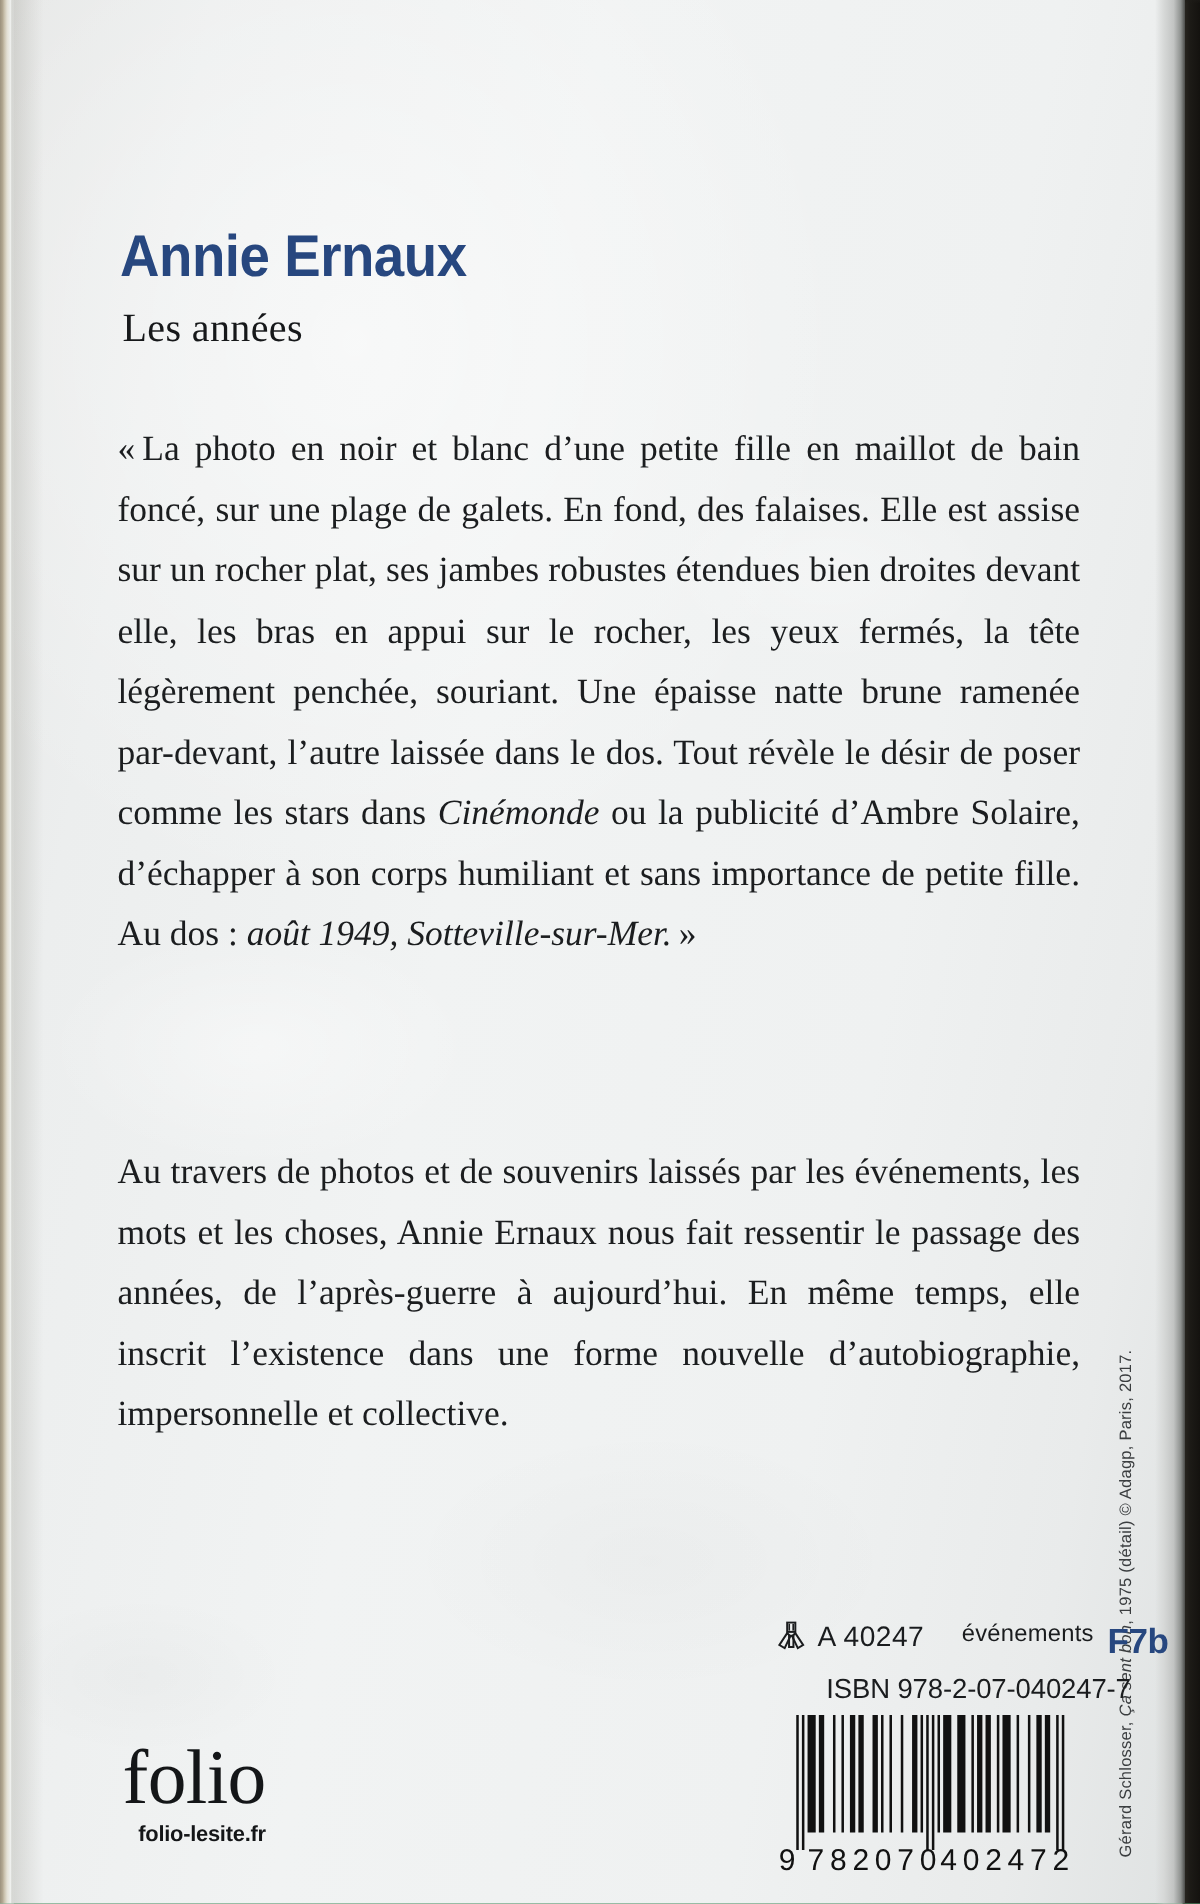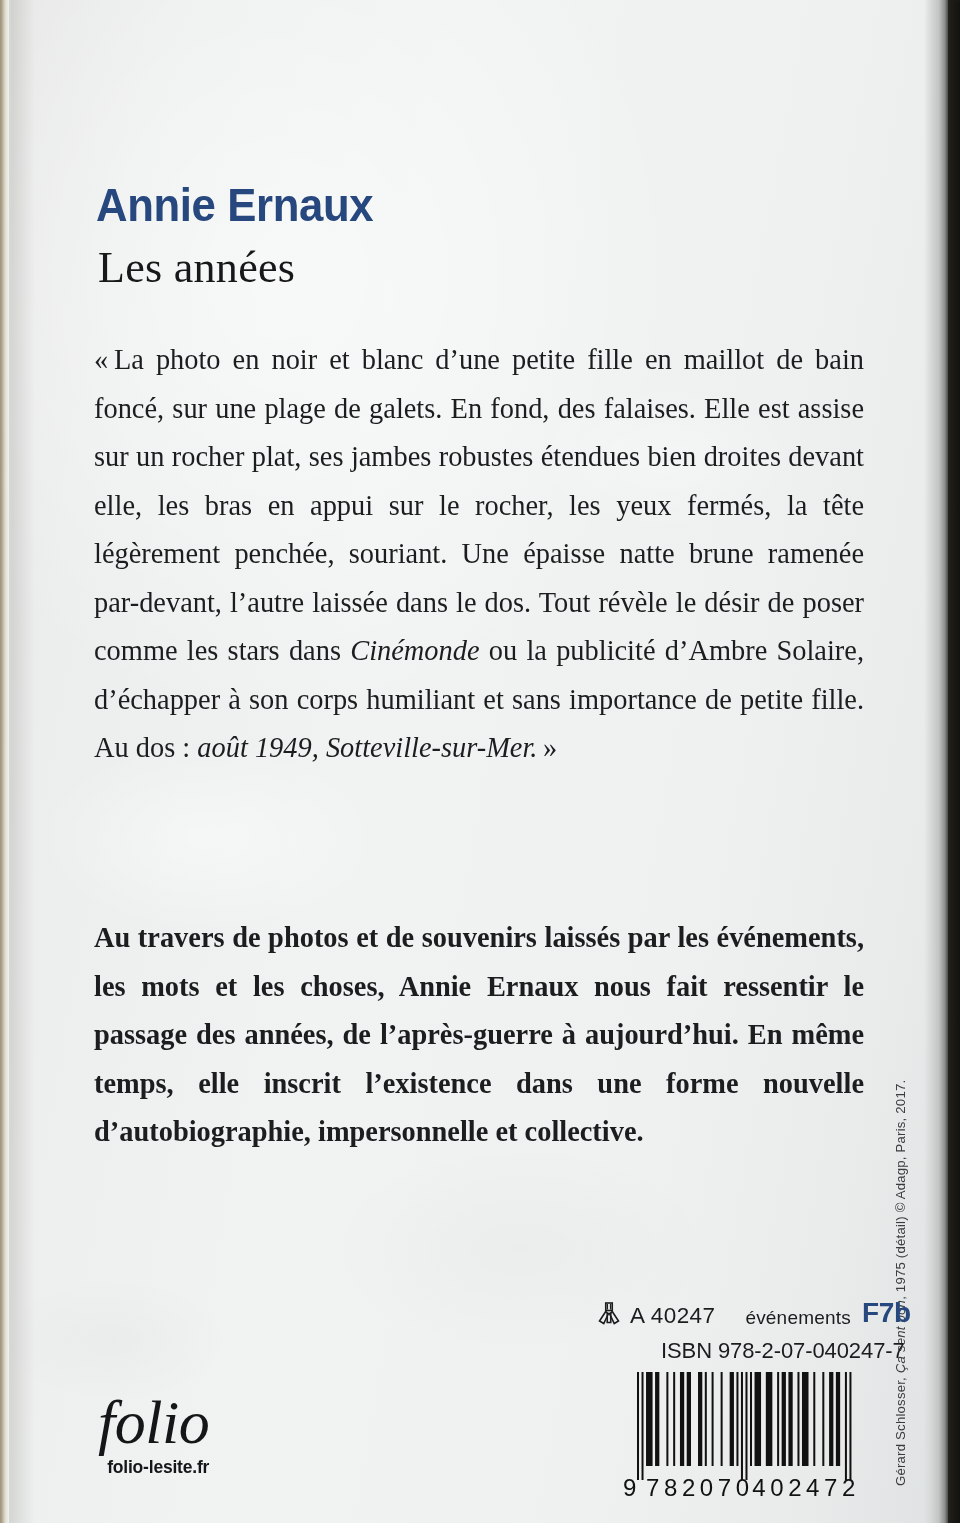--- a/index.html
+++ b/index.html
@@ -85,40 +85,40 @@
     letter-spacing: -0.4px;
     color: #27477f;
     line-height: 1;
     transform: scaleX(0.93);
     transform-origin: left center;
   }
   #title {
     position: absolute;
     left: 98px; top: 246px;
     font-family: "Liberation Serif", serif;
-    font-size: 44px;
+    font-size: 32px;
     color: #16181a;
     line-height: 1;
     letter-spacing: 0.3px;
   }
 
   .body-text {
     position: absolute;
     left: 94px;
     width: 770px;
     font-family: "Liberation Serif", serif;
     font-size: 28.4px;
     line-height: 48.5px;
     color: #1b1d1f;
     text-align: justify;
     text-justify: inter-word;
     hyphens: none;
   }
   #quote  { top: 336px; }
-  #blurb  { top: 914px; font-weight: bold; }
+  #blurb  { top: 914px; }
   .body-text i { }
 
   
   #credit {
     position: absolute;
     left: 893px;
     top: 1016px;
     width: 470px;
     transform-origin: 0 0;
     transform: rotate(-90deg) translate(-100%, 0);
@@ -134,39 +134,38 @@
   #folio-logo {
     position: absolute;
     left: 98px; top: 1392px;
   }
   #folio-word {
     font-family: "Liberation Serif", serif;
     font-size: 62px;
     line-height: 0.98;
     color: #141618;
     letter-spacing: -0.5px;
-    font-style: italic;
   }
   #folio-url {
     margin-top: 4px;
     margin-left: 2px;
     font-family: "Liberation Sans", sans-serif;
     font-weight: bold;
     font-size: 17.5px;
     letter-spacing: -0.2px;
     color: #141618;
     text-align: right;
   }
 
   
   #catalog {
     position: absolute;
-    left: 594px; top: 1297px;
+    left: 618px; top: 1297px;
     display: flex;
-    align-items: flex-end;
+    align-items: flex-start;
     font-family: "Liberation Sans", sans-serif;
     color: #1a1c1e;
   }
   #gallimard-mark { width: 30px; height: 27px; margin-right: 6px; flex: 0 0 auto; }
   #ref-code { font-size: 22.5px; letter-spacing: 0.4px; }
   #cat-word { font-size: 19px; margin-left: 30px; letter-spacing: 0.2px; }
   #cat-code {
     font-size: 28px; font-weight: bold; margin-left: 11px;
     color: #27477f; letter-spacing: -0.3px;
   }

